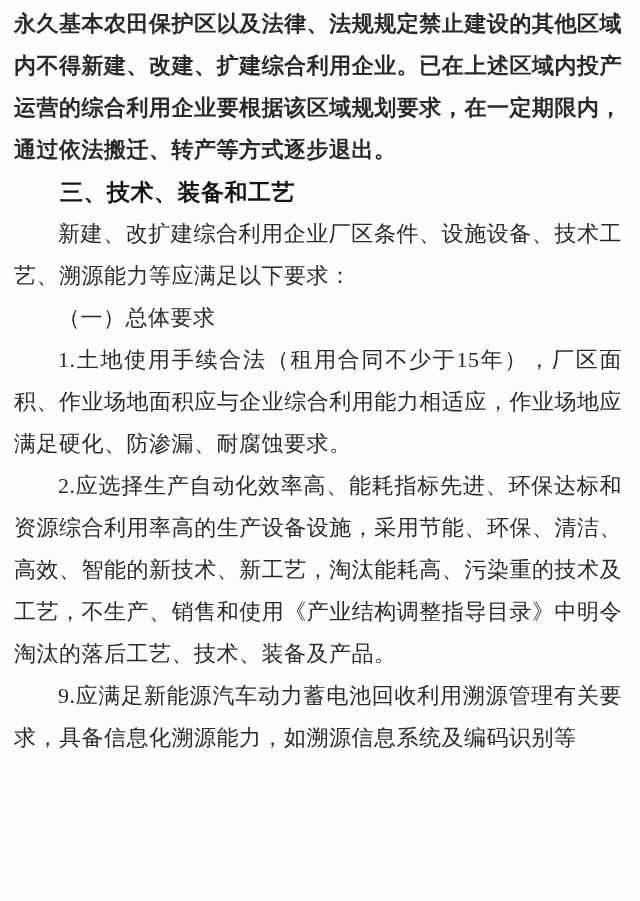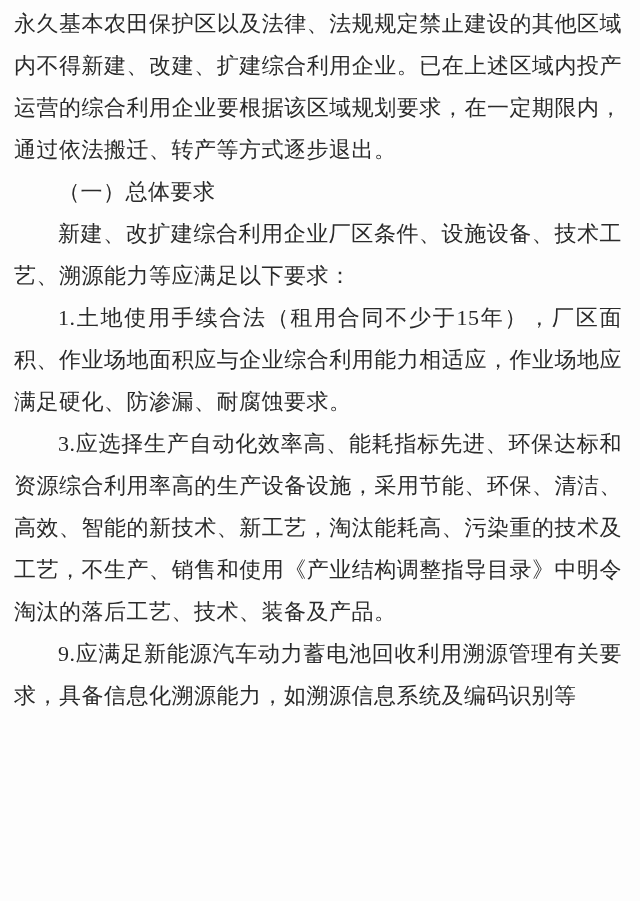--- a/index.html
+++ b/index.html
@@ -24,45 +24,47 @@
     line-height: 42px;
     color: #2a2a2a;
     text-align: justify;
     text-align-last: left;
     text-indent: 2em;
     letter-spacing: 0.5px;
     font-family: "Liberation Serif", serif;
   }
   .body-para.no-indent {
     text-indent: 0;
+    font-weight: bold;
   }
   .section-heading {
     margin: 0;
     font-size: 23px;
     line-height: 42px;
     font-weight: bold;
     color: #141414;
     text-indent: 2em;
     text-align: left;
     letter-spacing: 0.5px;
     font-family: "Liberation Sans", sans-serif;
   }
 </style>
 </head>
 <body>
 
 <div class="page">
 
   <p class="body-para no-indent">永久基本农田保护区以及法律、法规规定禁止建设的其他区域内不得新建、改建、扩建综合利用企业。已在上述区域内投产运营的综合利用企业要根据该区域规划要求，在一定期限内，通过依法搬迁、转产等方式逐步退出。</p>
 
+  <h2 class="section-heading">三、技术、装备和工艺</h2>
+
+  <p class="body-para">新建、改扩建综合利用企业厂区条件、设施设备、技术工艺、溯源能力等应满足以下要求：</p>
 
   <p class="body-para">（一）总体要求</p>
 
-  <p class="body-para">新建、改扩建综合利用企业厂区条件、设施设备、技术工艺、溯源能力等应满足以下要求：</p>
-
   <p class="body-para">1.土地使用手续合法（租用合同不少于15年），厂区面积、作业场地面积应与企业综合利用能力相适应，作业场地应满足硬化、防渗漏、耐腐蚀要求。</p>
 
-  <p class="body-para">3.应选择生产自动化效率高、能耗指标先进、环保达标和资源综合利用率高的生产设备设施，采用节能、环保、清洁、高效、智能的新技术、新工艺，淘汰能耗高、污染重的技术及工艺，不生产、销售和使用《产业结构调整指导目录》中明令淘汰的落后工艺、技术、装备及产品。</p>
+  <p class="body-para">2.应选择生产自动化效率高、能耗指标先进、环保达标和资源综合利用率高的生产设备设施，采用节能、环保、清洁、高效、智能的新技术、新工艺，淘汰能耗高、污染重的技术及工艺，不生产、销售和使用《产业结构调整指导目录》中明令淘汰的落后工艺、技术、装备及产品。</p>
 
 
   <p class="body-para">9.应满足新能源汽车动力蓄电池回收利用溯源管理有关要求，具备信息化溯源能力，如溯源信息系统及编码识别等</p>
 
 </div>
 
 </body></html>

